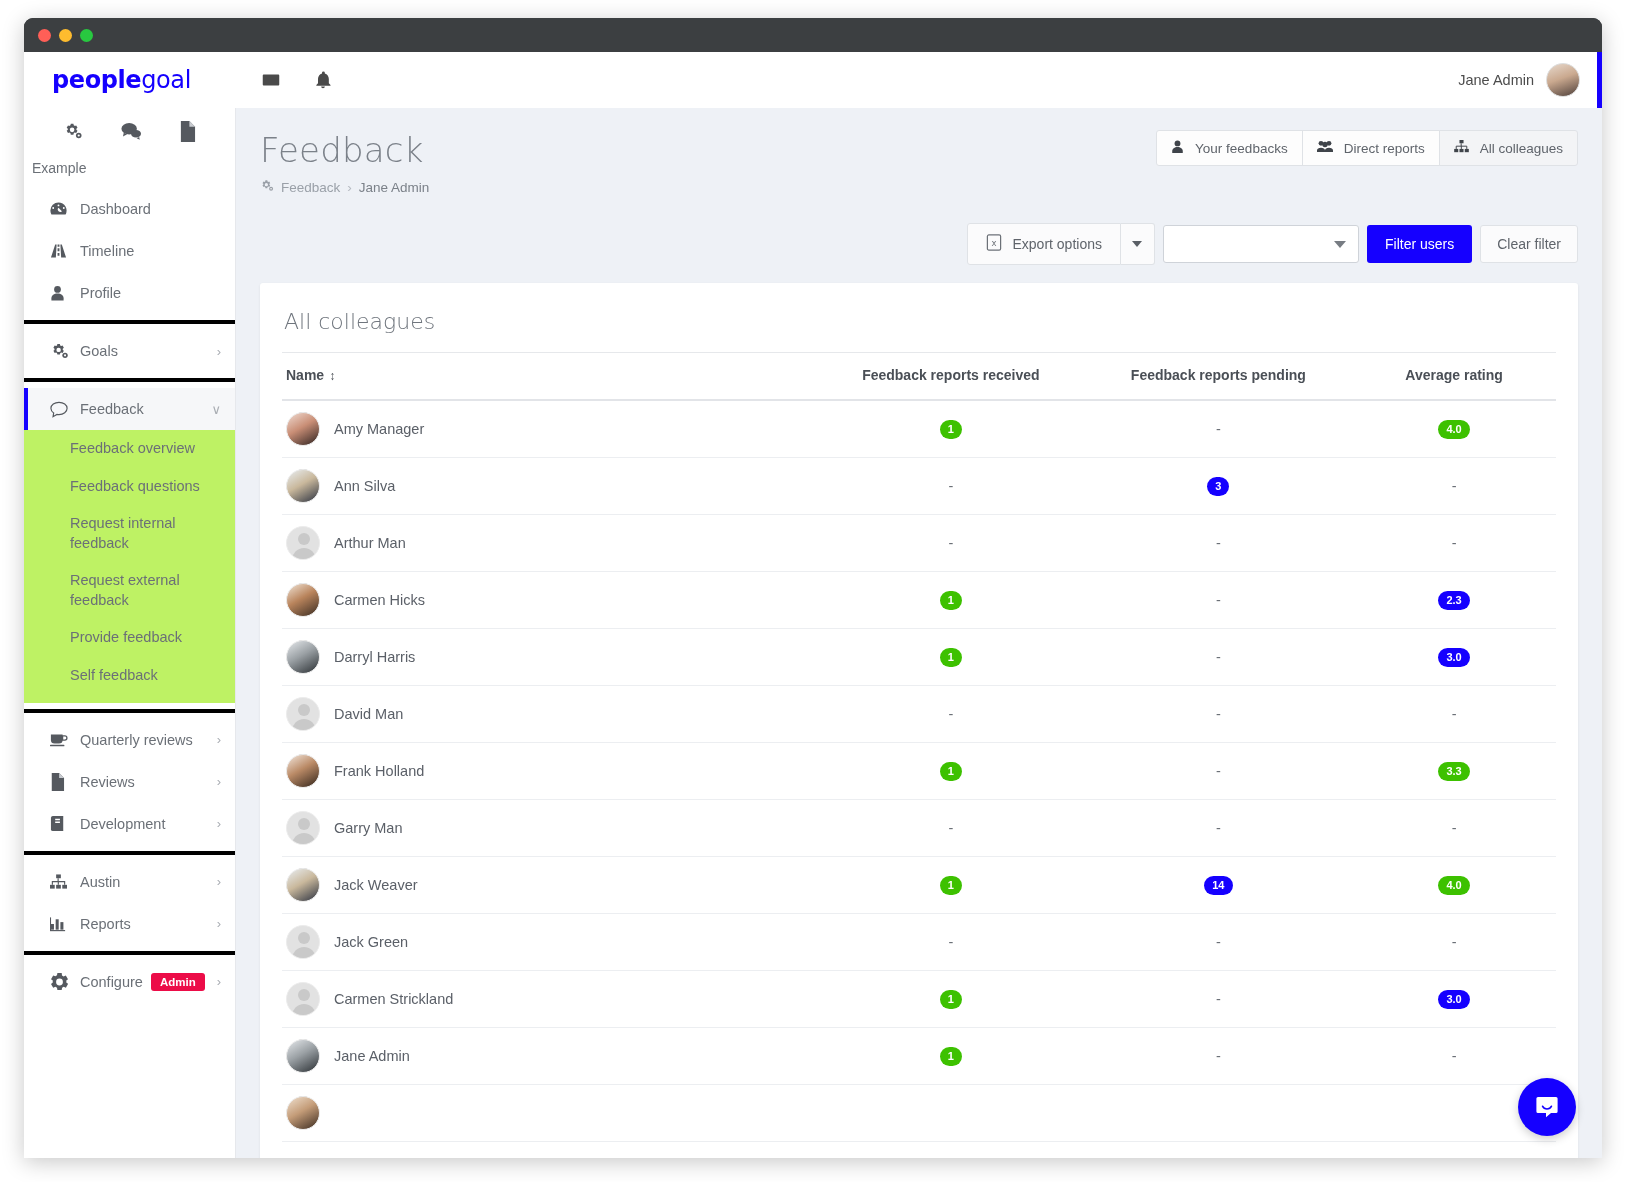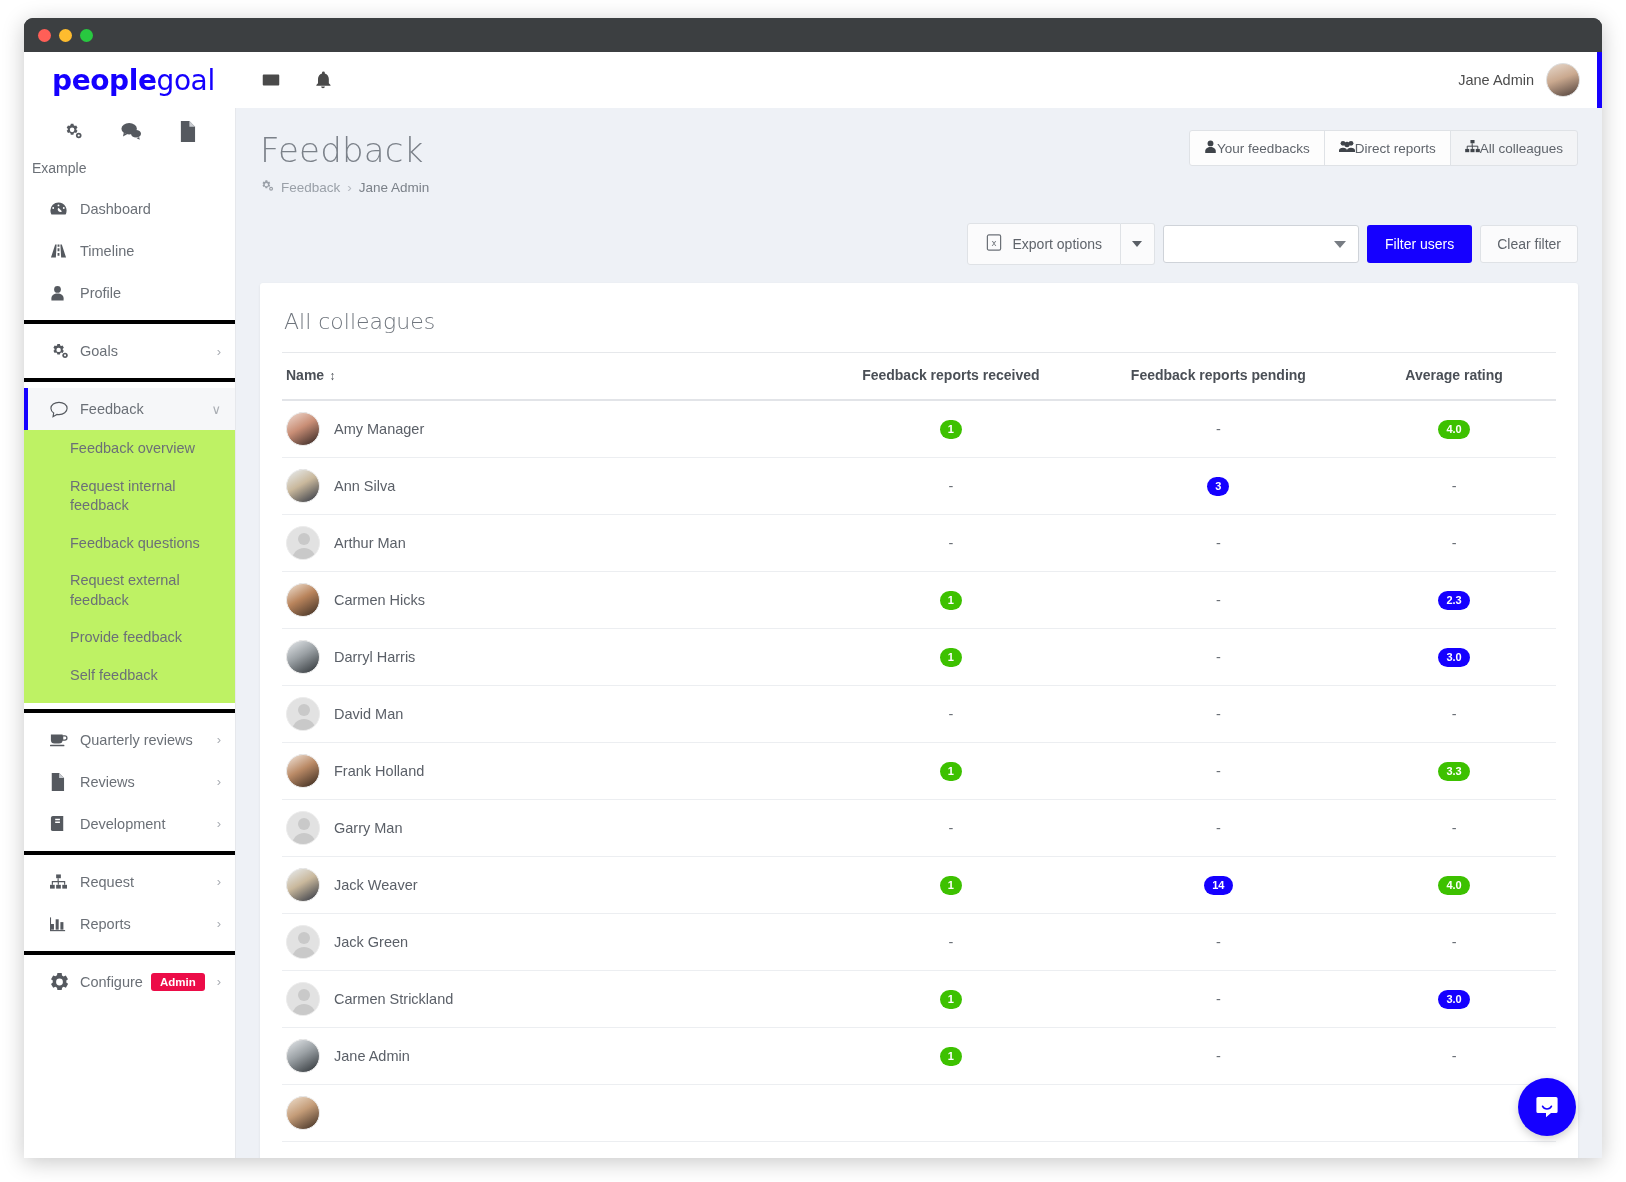--- a/index.html
+++ b/index.html
@@ -43,21 +43,21 @@
   
   .topbar {
     height: 56px; background: #ffffff;
     display: flex; align-items: center;
     flex: 0 0 56px;
     position: relative;
     z-index: 5;
   }
   .brand {
     width: 212px; padding-left: 28px;
-    font-size: 28px; font-weight: bold; letter-spacing: -0.4px;
+    font-size: 24px; font-weight: bold; letter-spacing: -0.4px;
     font-family: "DejaVu Sans", sans-serif;
   }
   .brand .b1 { color: #1500ff; font-weight: 700; }
   .brand .b2 { color: #1500ff; font-weight: 400; }
   .topicons { display: flex; align-items: center; gap: 26px; margin-left: 22px; }
   .topicon { width: 26px; height: 26px; display: flex; align-items: center; justify-content: center; cursor: pointer; }
   .topicon svg { fill: #4a4a4a; }
   .topright {
     margin-left: auto; display: flex; align-items: center; gap: 12px;
     padding-right: 22px;
@@ -135,21 +135,21 @@
   }
   .crumbs { display: flex; align-items: center; gap: 7px; margin-top: 9px; font-size: 13.5px; color: #9aa0a8; }
   .crumbs svg { fill: #9aa0a8; }
   .crumbs .sep { color: #b6bbc2; }
   .crumbs .cur { color: #7b8189; }
 
   .headbtns { margin-left: auto; display: flex; }
   .hbtn {
     background: #fdfdfd; border: 1px solid #dfe2e6;
     font-size: 13.5px; color: #5f646b;
-    padding: 9px 14px; display: flex; align-items: center; gap: 0; cursor: pointer;
+    padding: 9px 14px; display: flex; align-items: center; gap: 11px; cursor: pointer;
     margin-left: -1px;
   }
   .hbtn:first-child { border-radius: 3px 0 0 3px; }
   .hbtn:last-child { border-radius: 0 3px 3px 0; }
   .hbtn.sel { background: #f3f4f6; }
   .hbtn svg { fill: #3f444a; }
 
   .toolbar {
     display: flex; justify-content: flex-end; align-items: center;
     margin-top: 28px; gap: 8px;
@@ -355,22 +355,22 @@
               <span class="ico">
                 <svg width="18" height="17" viewBox="0 0 20 18">
                     <path d="M10 1C5 1 1 4 1 7.7c0 2 1.2 3.9 3.1 5.1L3.4 17l4.3-2.5q1.1.2 2.3.2c5 0 9-3 9-7S15 1 10 1z" fill="none" stroke="#55595f" stroke-width="1.3"></path>
                   </svg>
               </span>
               <span class="lbl">Feedback</span>
               <span class="chev">∨</span>
             </div>
             <div class="subnav">
               <div class="sub">Feedback overview</div>
+              <div class="sub">Feedback questions</div>
               <div class="sub">Request internal feedback</div>
-              <div class="sub">Feedback questions</div>
               <div class="sub">Request external feedback</div>
               <div class="sub">Provide feedback</div>
               <div class="sub">Self feedback</div>
             </div>
           </div>
 
           <div class="nav-group">
             <div class="nav-item">
               <span class="ico">
                 <svg width="18" height="16" viewBox="0 0 20 16">
@@ -408,21 +408,21 @@
             <div class="nav-item">
               <span class="ico">
                 <svg width="17" height="16" viewBox="0 0 18 16">
                     <rect x="6.5" y="0" width="5" height="4"></rect>
                     <rect x="0" y="11" width="5" height="4"></rect>
                     <rect x="6.5" y="11" width="5" height="4"></rect>
                     <rect x="13" y="11" width="5" height="4"></rect>
                     <path d="M8.6 4v3.6M2.5 11V7.6h13V11M8.8 7.6V11" stroke="#55595f" stroke-width="1.2" fill="none"></path>
                   </svg>
               </span>
-              <span class="lbl">Request</span>
+              <span class="lbl">Austin</span>
               <span class="chev">›</span>
             </div>
             <div class="nav-item">
               <span class="ico">
                 <svg width="17" height="16" viewBox="0 0 18 16">
                     <rect x="1" y="8" width="3.2" height="6"></rect>
                     <rect x="6" y="3" width="3.2" height="11"></rect>
                     <rect x="11" y="6" width="3.2" height="8"></rect>
                     <rect x="0" y="14.4" width="16" height="1.2"></rect>
                     <rect x="0" y="1" width="1.1" height="14"></rect>

